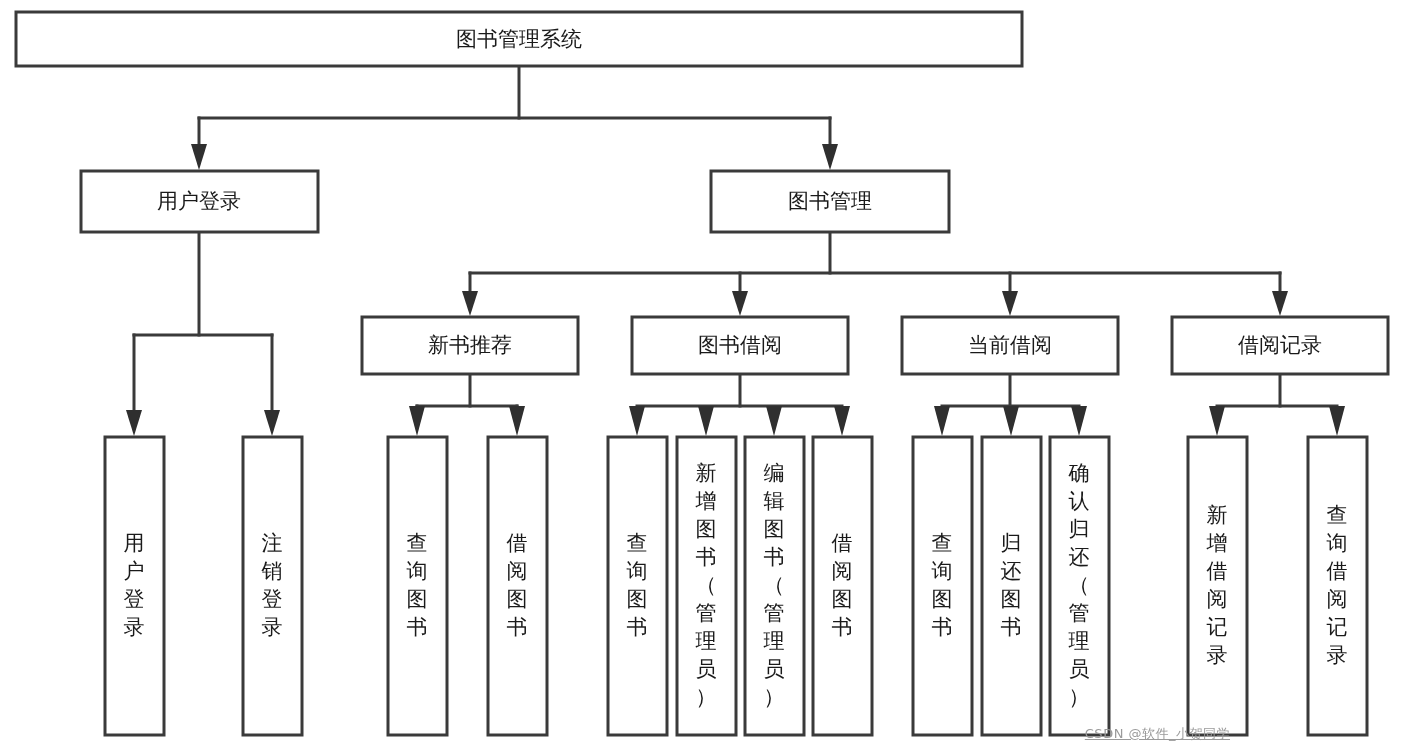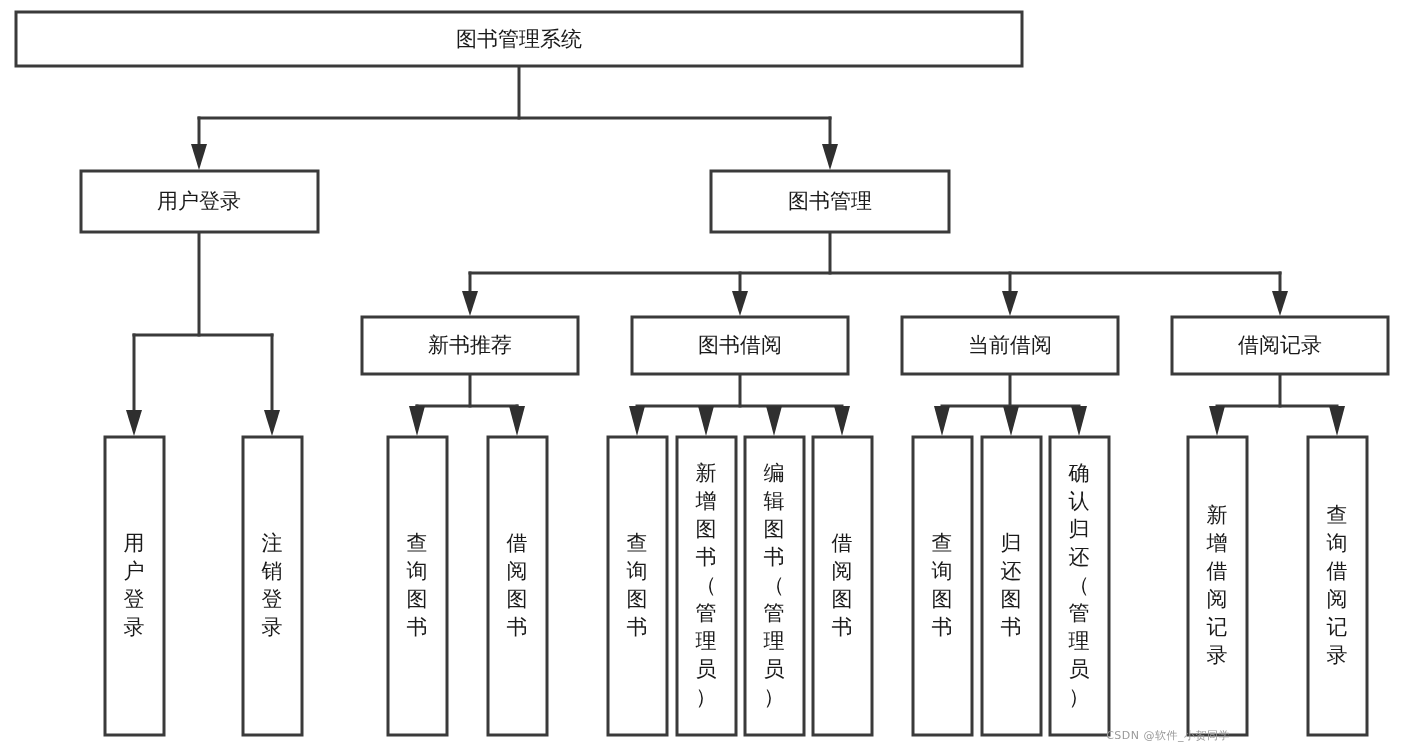--- a/index.html
+++ b/index.html
@@ -51,24 +51,25 @@
     font-family: "DejaVu Sans", "Liberation Sans", sans-serif;
     font-size: 21px;
     fill: #1a1a1a;
     text-anchor: middle;
   }
   .watermark {
     position: absolute;
     right: 8px;
     bottom: 4px;
     font-family: "DejaVu Sans", "Liberation Sans", sans-serif;
-    font-size: 11px;
+    font-size: 13px;
     color: #9a9a9a;
     white-space: nowrap;
     letter-spacing: 0.5px;
+    text-decoration: underline;
   }
 </style>
 </head>
 <body>
 
 <div id="diagram-root">
 
   <svg id="tree-svg" viewBox="0 0 1405 747">
 
     <g>

